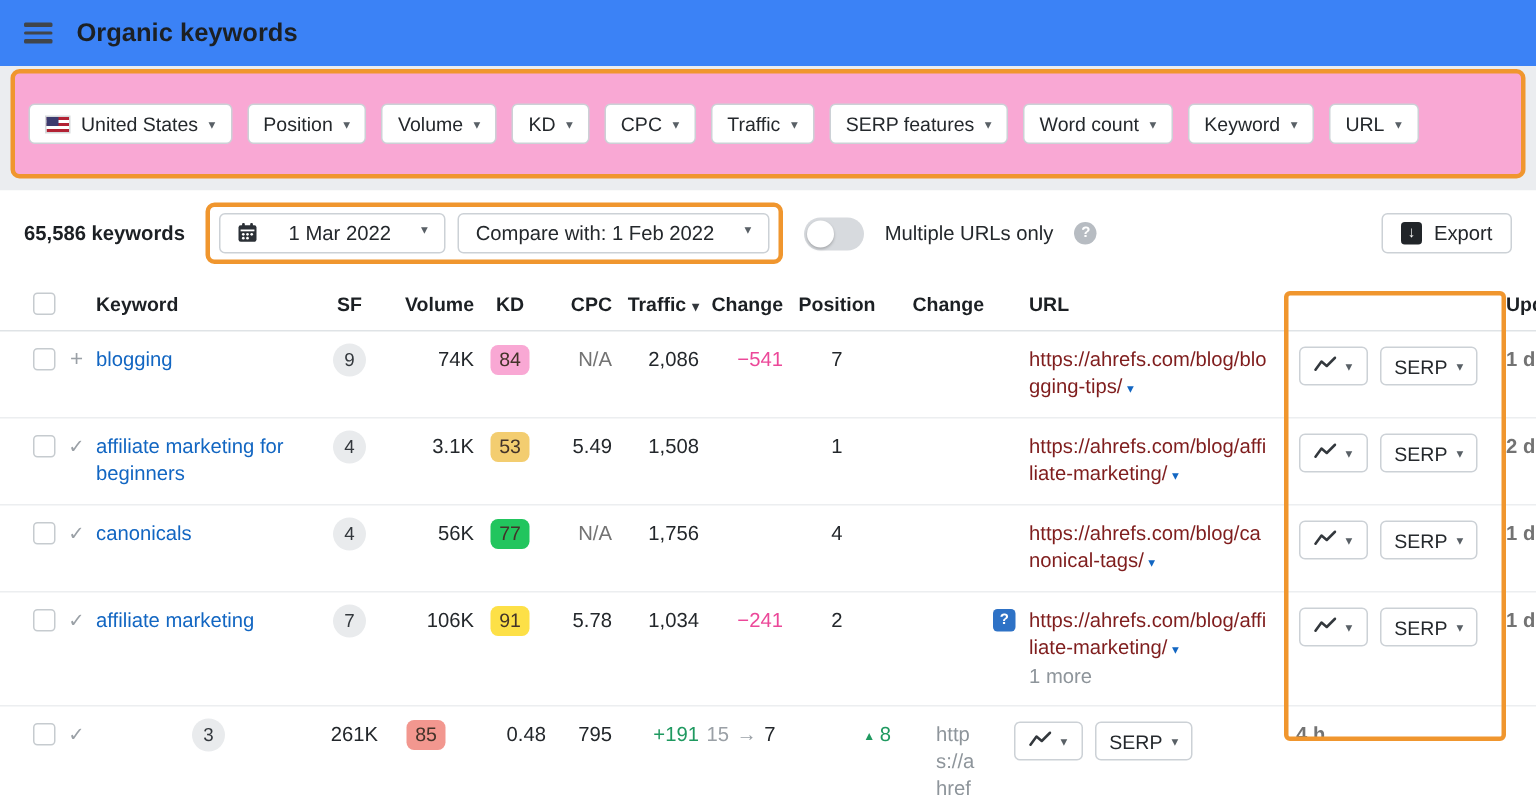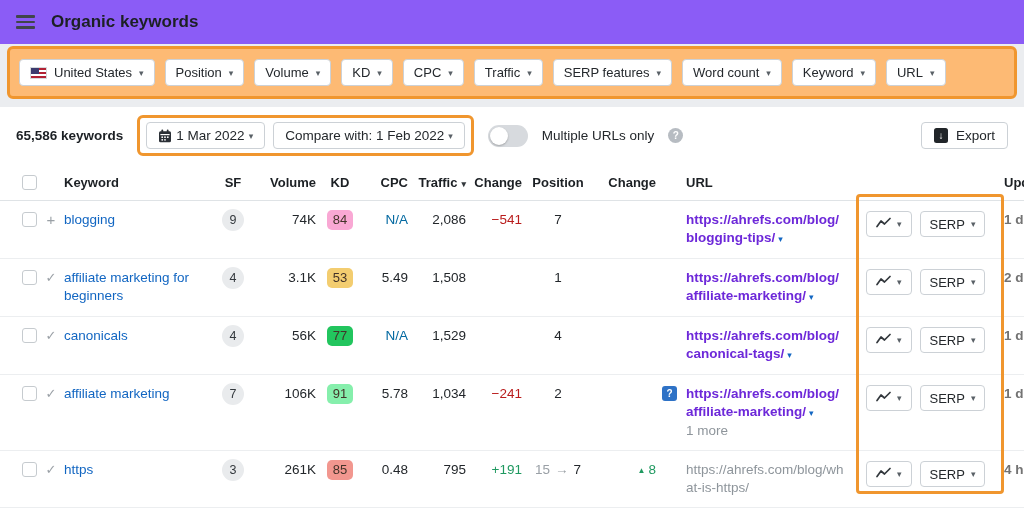--- a/index.html
+++ b/index.html
@@ -2,38 +2,38 @@
 <html><head>
 <meta charset="utf-8">
 <style>
   html,body{margin:0;padding:0;}
   body{
     width:1024px;height:530px;overflow:hidden;position:relative;
     background:#fff;color:#23272b;
     font-family:"Liberation Sans",sans-serif;font-size:13.5px;
   }
   
-  .topbar{height:44px;background:#8b5cf6;display:flex;align-items:center;padding:0 16px;gap:16px;}
+  .topbar{height:44px;background:#3b82f6;display:flex;align-items:center;padding:0 16px;gap:16px;}
   .hamburger{width:19px;display:flex;flex-direction:column;gap:3px;cursor:pointer;}
   .hamburger i{display:block;height:2.4px;background:#40454b;border-radius:1px;}
   .page-title{font-size:17px;font-weight:bold;color:#1c2024;}
   
   .filter-section{background:#ebedf0;padding:2px 7px 8px;}
-  .filter-box{border:3px solid #f0962e;border-radius:6px;background:#fdba74;display:flex;align-items:center;gap:10px;padding:10px 9px;}
+  .filter-box{border:3px solid #f0962e;border-radius:6px;background:#f9a8d4;display:flex;align-items:center;gap:10px;padding:20px 9px;}
   .fbtn{display:inline-flex;align-items:center;gap:7px;background:#fff;border:1px solid #ccd1d6;border-radius:4px;
         padding:5px 10px;font-size:13px;color:#24282c;cursor:pointer;white-space:nowrap;}
   .caret{font-size:9px;color:#596066;}
   .flag{width:17px;height:12px;position:relative;border:1px solid #d6d9dc;box-sizing:border-box;
         background:repeating-linear-gradient(180deg,#b22234 0 2px,#fff 2px 4px);}
   .flag:before{content:"";position:absolute;left:0;top:0;width:8px;height:6px;background:#3c3b6e;}
   
   .toolbar{display:flex;align-items:center;padding:8px 16px;gap:14px;background:#fff;}
   .kw-count{font-weight:bold;font-size:13.5px;color:#1c2024;white-space:nowrap;}
   .date-box{border:3px solid #f0962e;border-radius:6px;padding:4px 6px;display:flex;gap:8px;align-items:center;}
-  .wbtn{display:inline-flex;align-items:center;gap:4px;background:#fff;border:1px solid #ccd1d6;border-radius:4px;
+  .wbtn{display:inline-flex;align-items:flex-start;gap:20px;background:#fff;border:1px solid #ccd1d6;border-radius:4px;
         padding:5px 11px;font-size:13.5px;color:#24282c;cursor:pointer;white-space:nowrap;}
   .toggle{width:40px;height:22px;border-radius:11px;background:#d7dade;position:relative;cursor:pointer;flex:none;}
   .toggle .knob{position:absolute;left:2px;top:2px;width:18px;height:18px;border-radius:50%;background:#fff;box-shadow:0 1px 2px rgba(0,0,0,.25);}
   .toggle-label{font-size:13.5px;color:#24282c;white-space:nowrap;}
   .help-icon{width:15px;height:15px;border-radius:50%;background:#b7bcc2;color:#fff;font-size:10px;font-weight:bold;
              display:inline-flex;align-items:center;justify-content:center;}
   .export-btn{margin-left:auto;display:inline-flex;align-items:center;gap:8px;background:#fff;border:1px solid #ccd1d6;
               border-radius:4px;padding:5px 12px;font-size:13.5px;cursor:pointer;}
   .export-icon{width:14px;height:15px;background:#212529;border-radius:2.5px;color:#fff;font-size:10px;font-weight:bold;
                display:inline-flex;align-items:center;justify-content:center;}
@@ -44,30 +44,30 @@
   .ar{text-align:right;}
   .ac{text-align:center;}
   .checkbox{width:15px;height:15px;border:1px solid #c6cbcf;border-radius:3px;background:#fff;margin:1px 0 0 6px;cursor:pointer;box-sizing:border-box;}
   .expand{color:#9aa0a6;font-size:15px;text-align:center;cursor:pointer;}
   .expand.check{font-size:13px;cursor:default;}
   .kw-cell{padding-right:2px;}
   .kw-link{color:#1266c2;text-decoration:none;cursor:pointer;}
   .sf-badge{display:inline-block;min-width:22px;height:22px;line-height:22px;border-radius:50%;background:#e9ebed;
             font-size:12.5px;color:#33383d;text-align:center;margin-top:-2px;}
   .kd-badge{display:inline-block;min-width:26px;padding:1px 3px;border-radius:5px;font-size:13px;color:#433329;text-align:center;margin-top:-1px;box-sizing:border-box;}
-  .muted{color:#0369a1;}
-  .neg{color:#b91c1c;}
+  .muted{color:#737373;}
+  .neg{color:#ec4899;}
   .pos-txt{color:#1f9960;}
   .pos-cell{display:flex;justify-content:center;gap:5px;}
   .pos-prev{color:#9aa0a6;}
   .pos-arrow{color:#9aa0a6;}
   .tri{font-size:8px;color:#1f9960;margin-right:3px;vertical-align:1px;}
   .sort-caret{font-size:9px;color:#33383d;margin-left:4px;}
   .url-cell{padding-left:30px;position:relative;word-break:break-all;}
-  .url-link{color:#6d28d9;text-decoration:none;cursor:pointer;font-weight:bold;}
+  .url-link{color:#7f1d1d;text-decoration:none;cursor:pointer;}
   .url-caret{color:#1266c2;font-size:9px;margin-left:3px;cursor:pointer;}
   .url-more,.url-sub{color:#8e959b;}
   .url-more-inline{color:#8e959b;margin-left:7px;cursor:pointer;}
   .url-icon{position:absolute;left:6px;top:1px;width:15px;height:15px;border-radius:3px;background:#2e72c6;color:#fff;
             font-size:10px;font-weight:bold;display:flex;align-items:center;justify-content:center;}
   .actions{display:flex;gap:8px;padding-left:20px;}
   .abtn{display:inline-flex;align-items:center;gap:6px;height:26px;background:#fff;border:1px solid #ccd1d6;
         border-radius:4px;padding:0 9px;font-size:13px;color:#24282c;cursor:pointer;}
   .updated-cell{padding-left:18px;white-space:nowrap;color:#737373;font-weight:bold;}
   .hdr-url{padding-left:30px;}
@@ -254,21 +254,21 @@
       <div></div>
       <div>
         <div class="checkbox"></div>
       </div>
       <span class="expand check">✓</span>
       <div class="kw-cell"><a class="kw-link">canonicals</a></div>
       <div class="ac"><span class="sf-badge">4</span></div>
       <div class="ar">56K</div>
       <div class="ac"><span class="kd-badge" style="background: #22c55e;">77</span></div>
       <div class="ar muted">N/A</div>
-      <div class="ar">1,529</div>
+      <div class="ar">1,756</div>
       <div class="ar pos-txt"></div>
       <div class="pos-cell">
         <span>4</span>
       </div>
       <div class="ar"></div>
       <div class="url-cell">
         <div><a class="url-link">https://ahrefs.com/blog/canonical-tags/</a><span class="url-caret">▾</span></div>
       </div>
       <div class="actions">
         <button class="abtn">
@@ -286,21 +286,21 @@
     </div>
     <div class="grid trow">
       <div></div>
       <div>
         <div class="checkbox"></div>
       </div>
       <span class="expand check">✓</span>
       <div class="kw-cell"><a class="kw-link">affiliate marketing</a></div>
       <div class="ac"><span class="sf-badge">7</span></div>
       <div class="ar">106K</div>
-      <div class="ac"><span class="kd-badge" style="background: #86efac;">91</span></div>
+      <div class="ac"><span class="kd-badge" style="background: #fde047;">91</span></div>
       <div class="ar">5.78</div>
       <div class="ar">1,034</div>
       <div class="ar neg">−241</div>
       <div class="pos-cell">
         <span>2</span>
       </div>
       <div class="ar"></div>
       <div class="url-cell">
         <div><span class="url-icon">?</span><a class="url-link">https://ahrefs.com/blog/affiliate-marketing/</a><span class="url-caret">▾</span></div>
         <div class="url-more">1 more</div>
@@ -318,21 +318,20 @@
         </button>
       </div>
       <div class="updated-cell">1 d</div>
     </div>
     <div class="grid trow">
       <div></div>
       <div>
         <div class="checkbox"></div>
       </div>
       <span class="expand check">✓</span>
-      <div class="kw-cell"><a class="kw-link">https</a></div>
       <div class="ac"><span class="sf-badge">3</span></div>
       <div class="ar">261K</div>
       <div class="ac"><span class="kd-badge" style="background: rgb(242, 151, 143);">85</span></div>
       <div class="ar">0.48</div>
       <div class="ar">795</div>
       <div class="ar pos-txt">+191</div>
       <div class="pos-cell">
         <span class="pos-prev">15</span>
         <span class="pos-arrow">→</span>
         <span>7</span>

